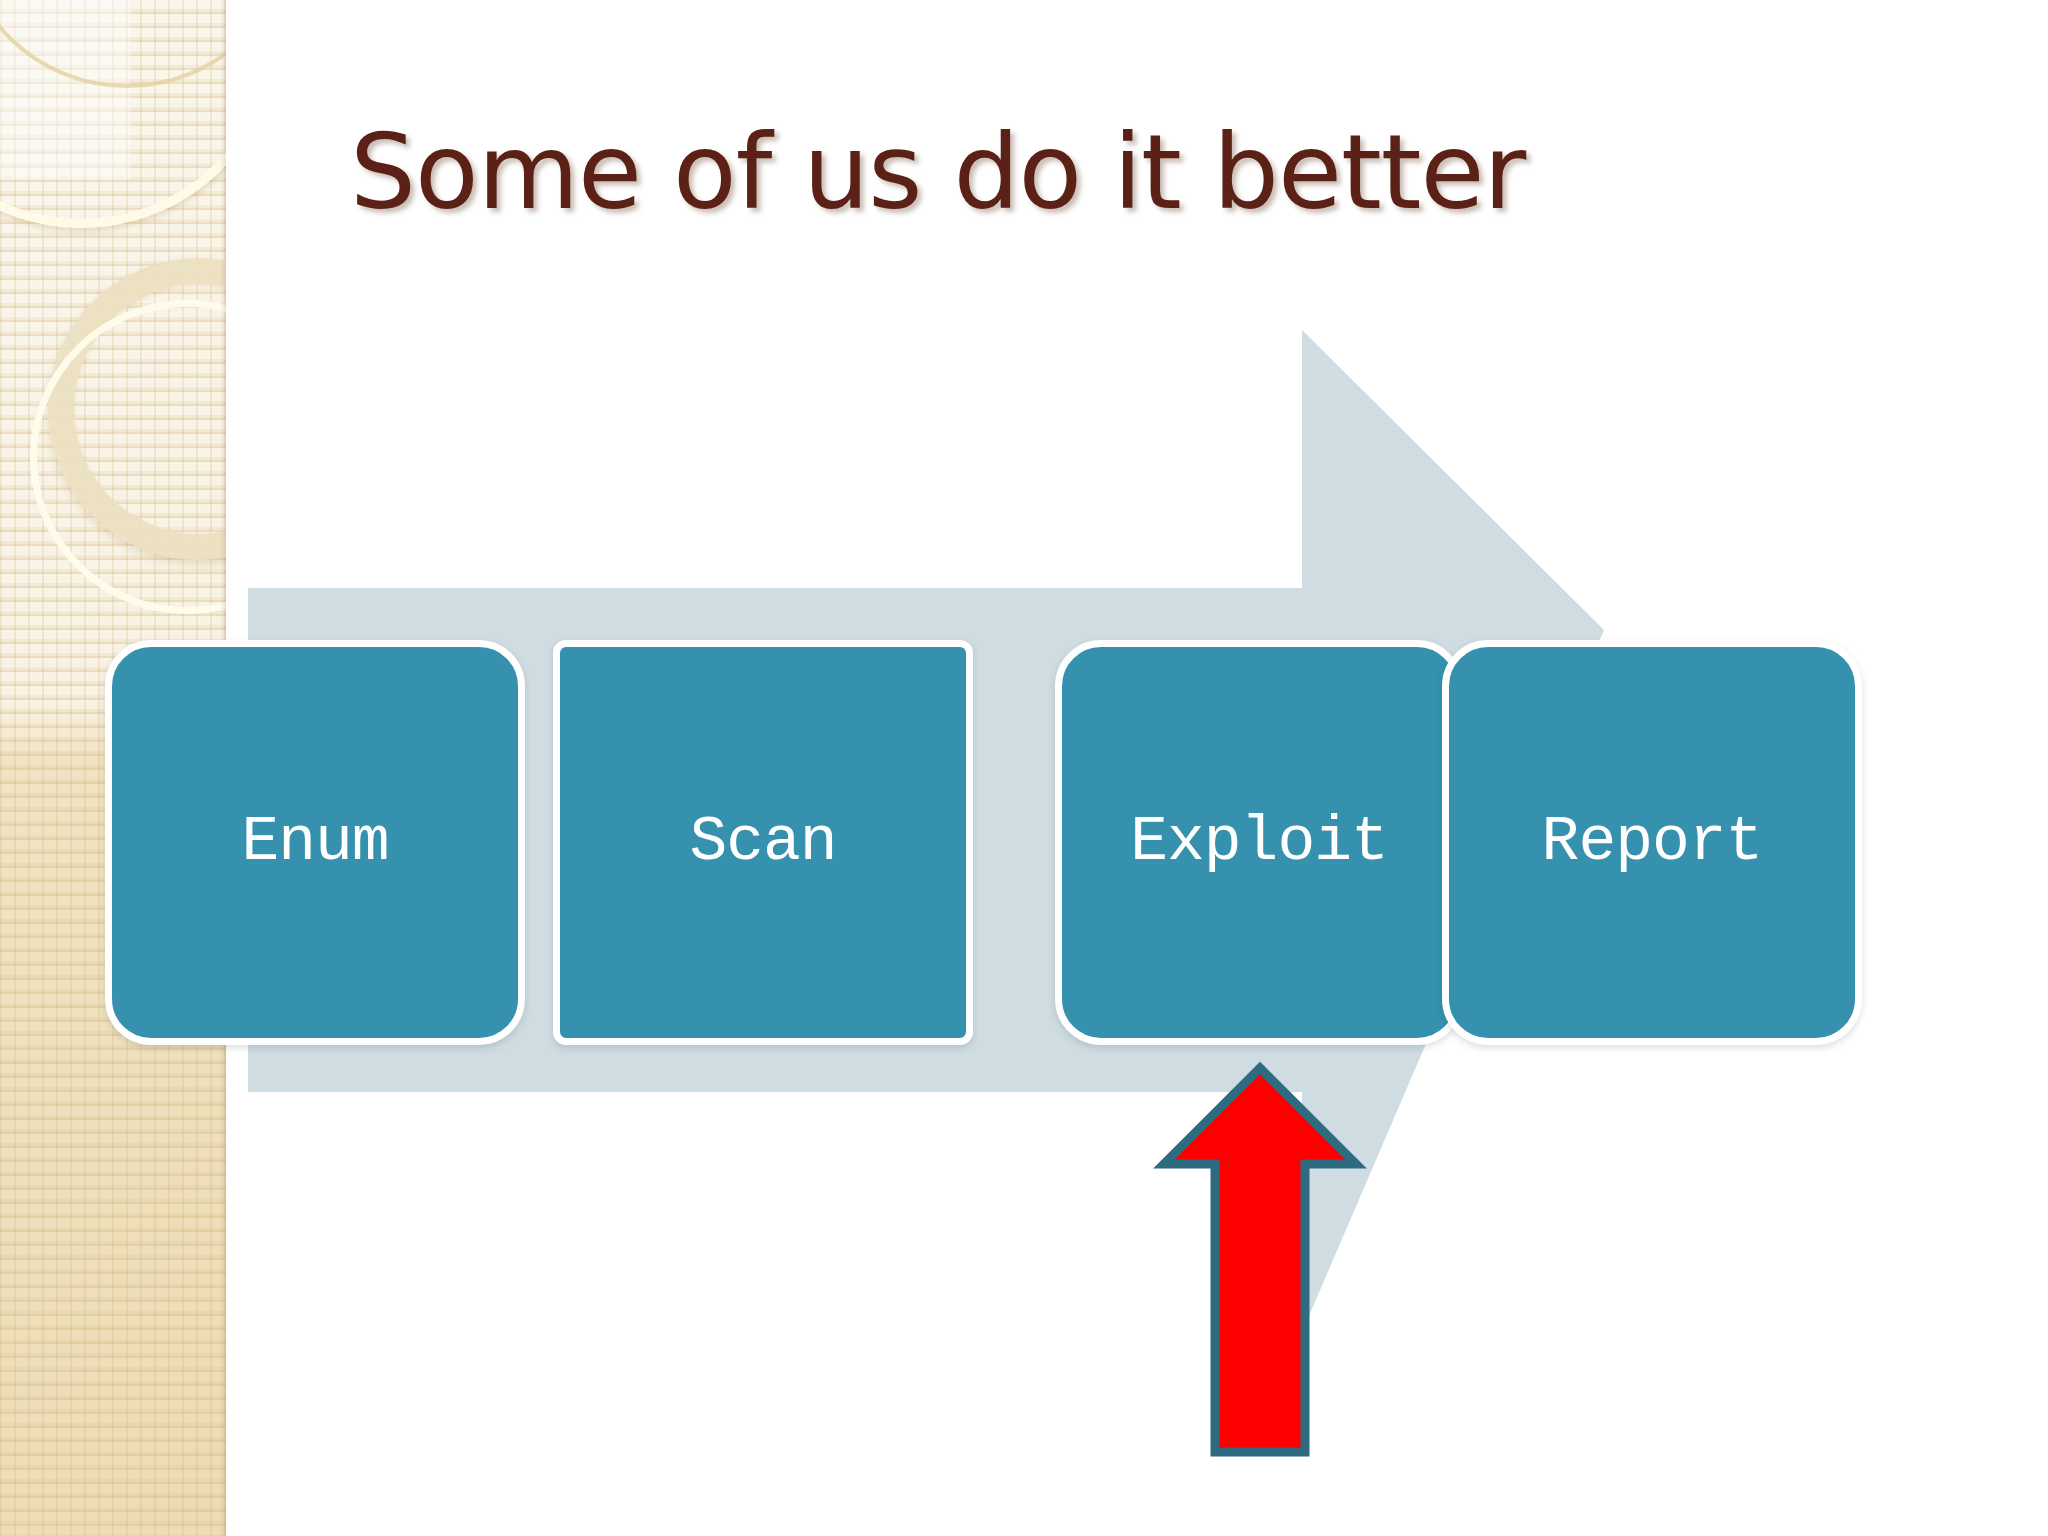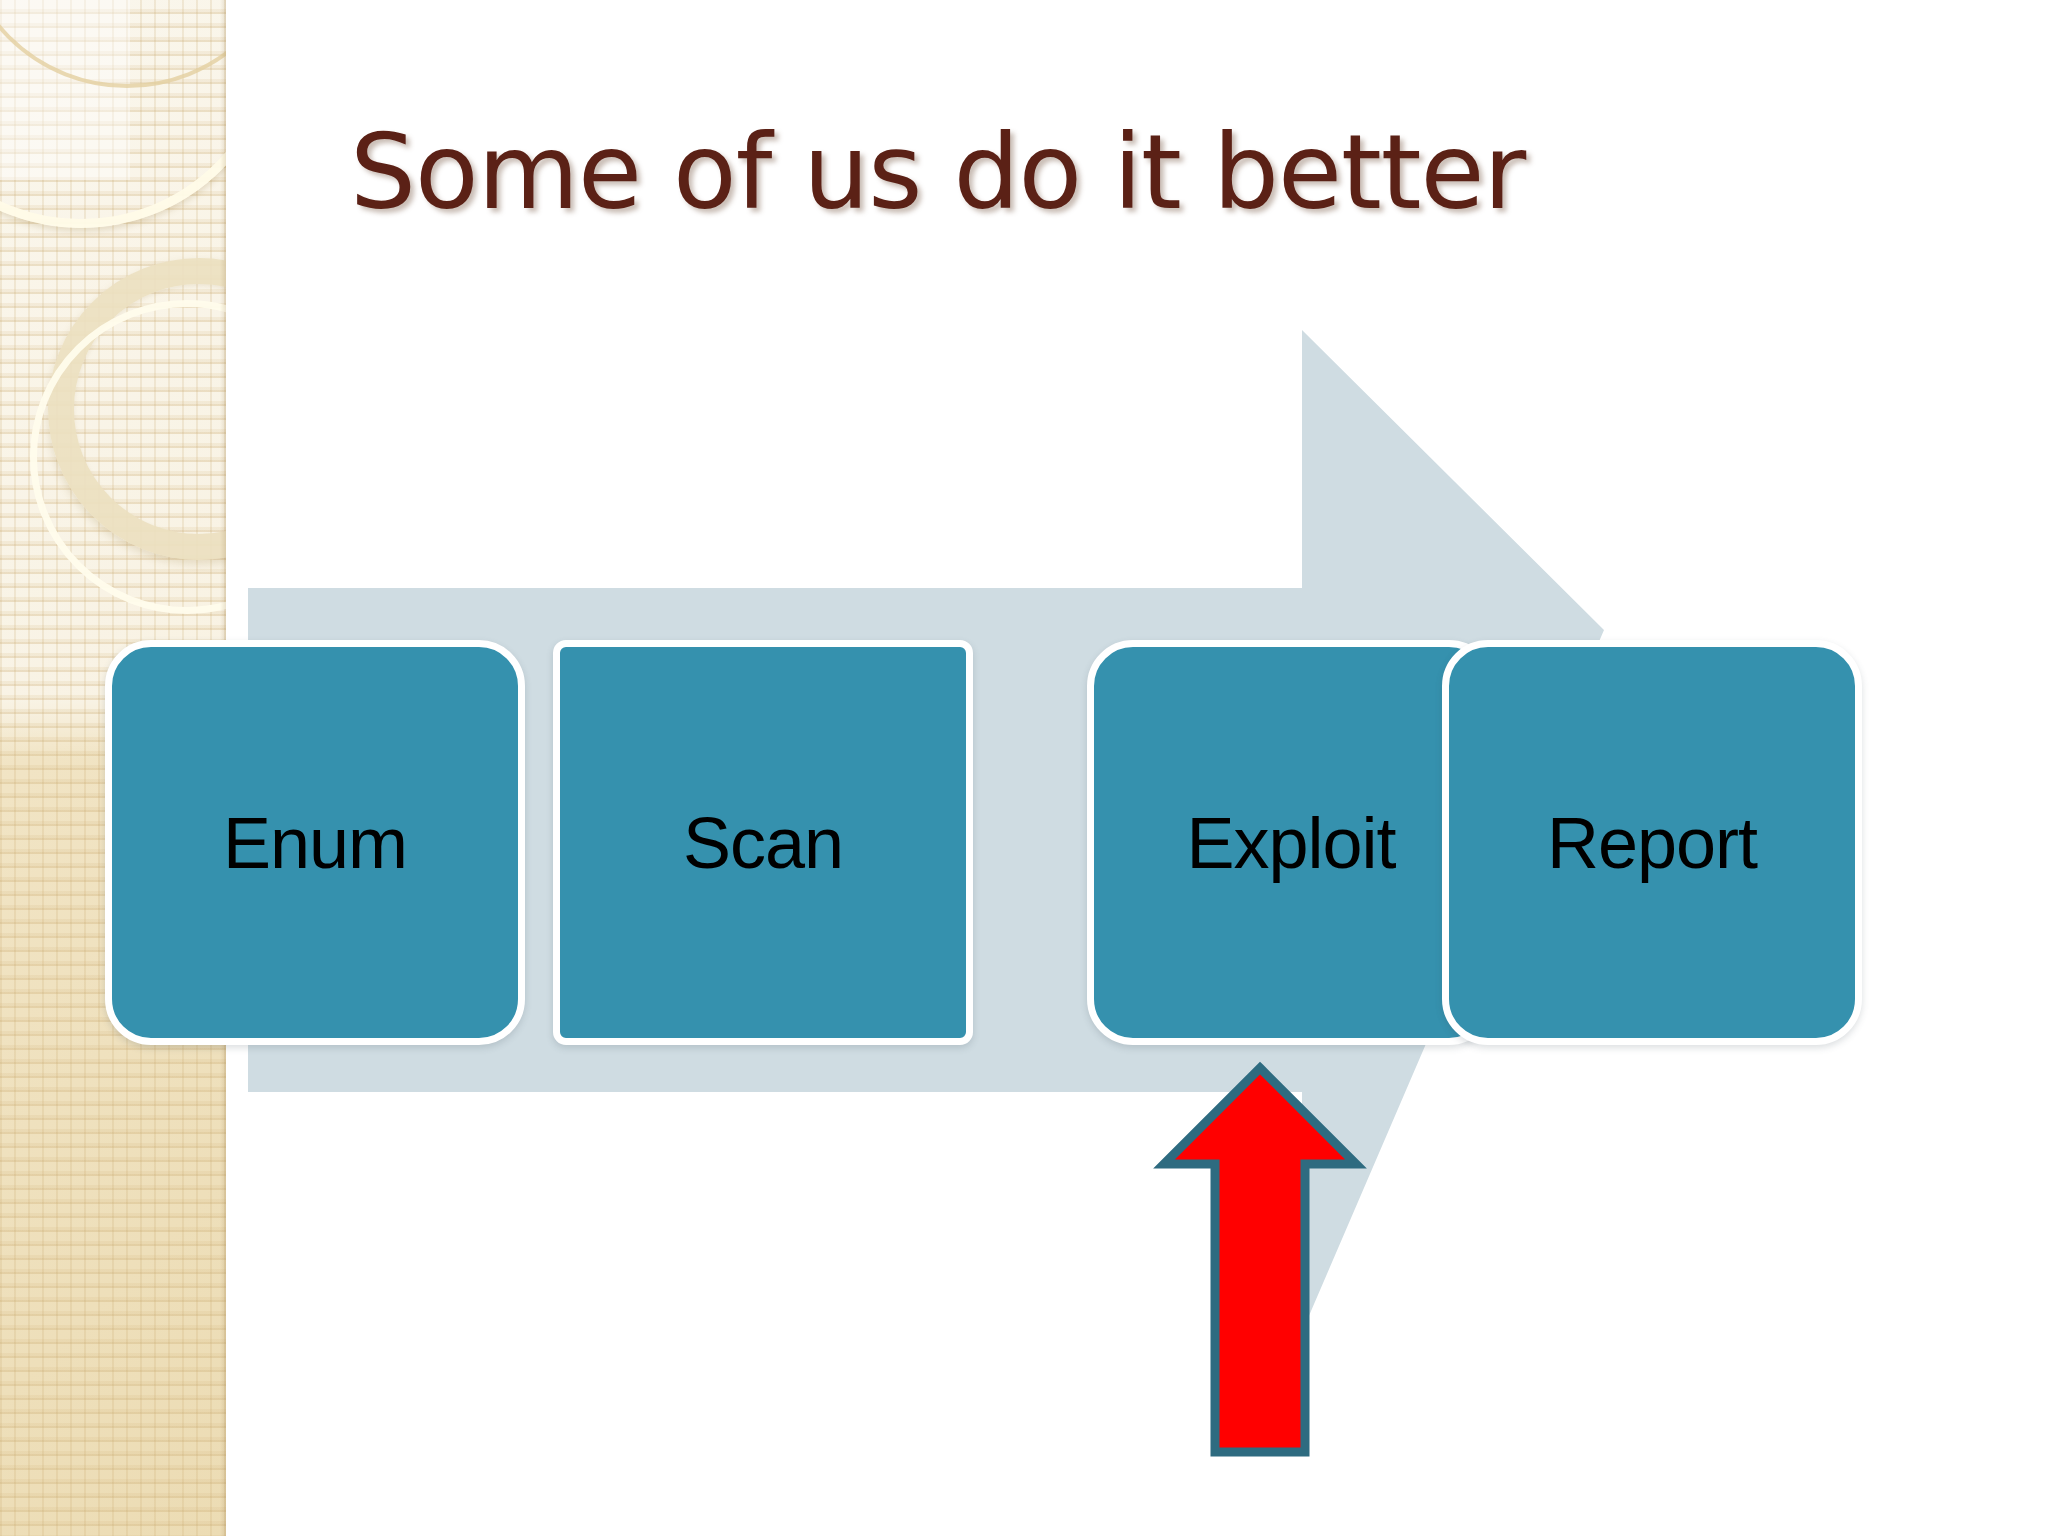--- a/index.html
+++ b/index.html
@@ -143,31 +143,31 @@
     background: #3591AE;
     border: 7px solid #ffffff;
     border-radius: 46px;
     box-sizing: border-box;
     display: flex;
     align-items: center;
     justify-content: center;
     box-shadow: 0 3px 7px rgba(60,80,90,0.18);
   }
   .stage-label {
-    font-family: Liberation Sans, sans-serif;
-    font-size: 72px;
+    font-family: Liberation Mono, monospace;
+    font-size: 63px;
     font-weight: 300;
-    color: #000000;
+    color: #ffffff;
     letter-spacing: -1px;
     line-height: 1;
     white-space: nowrap;
   }
   #stage-0 { left: 105px;  width: 420px; }
   #stage-1 { left: 553px;  width: 420px; border-radius: 13px; }
-  #stage-2 { left: 1087px; width: 408px; }
+  #stage-2 { left: 1055px; width: 408px; }
   #stage-3 { left: 1442px; width: 420px; }
 
   
   #callout-arrow {
     position: absolute;
     left: 1150px;
     top: 1060px;
     width: 220px;
     height: 400px;
   }

